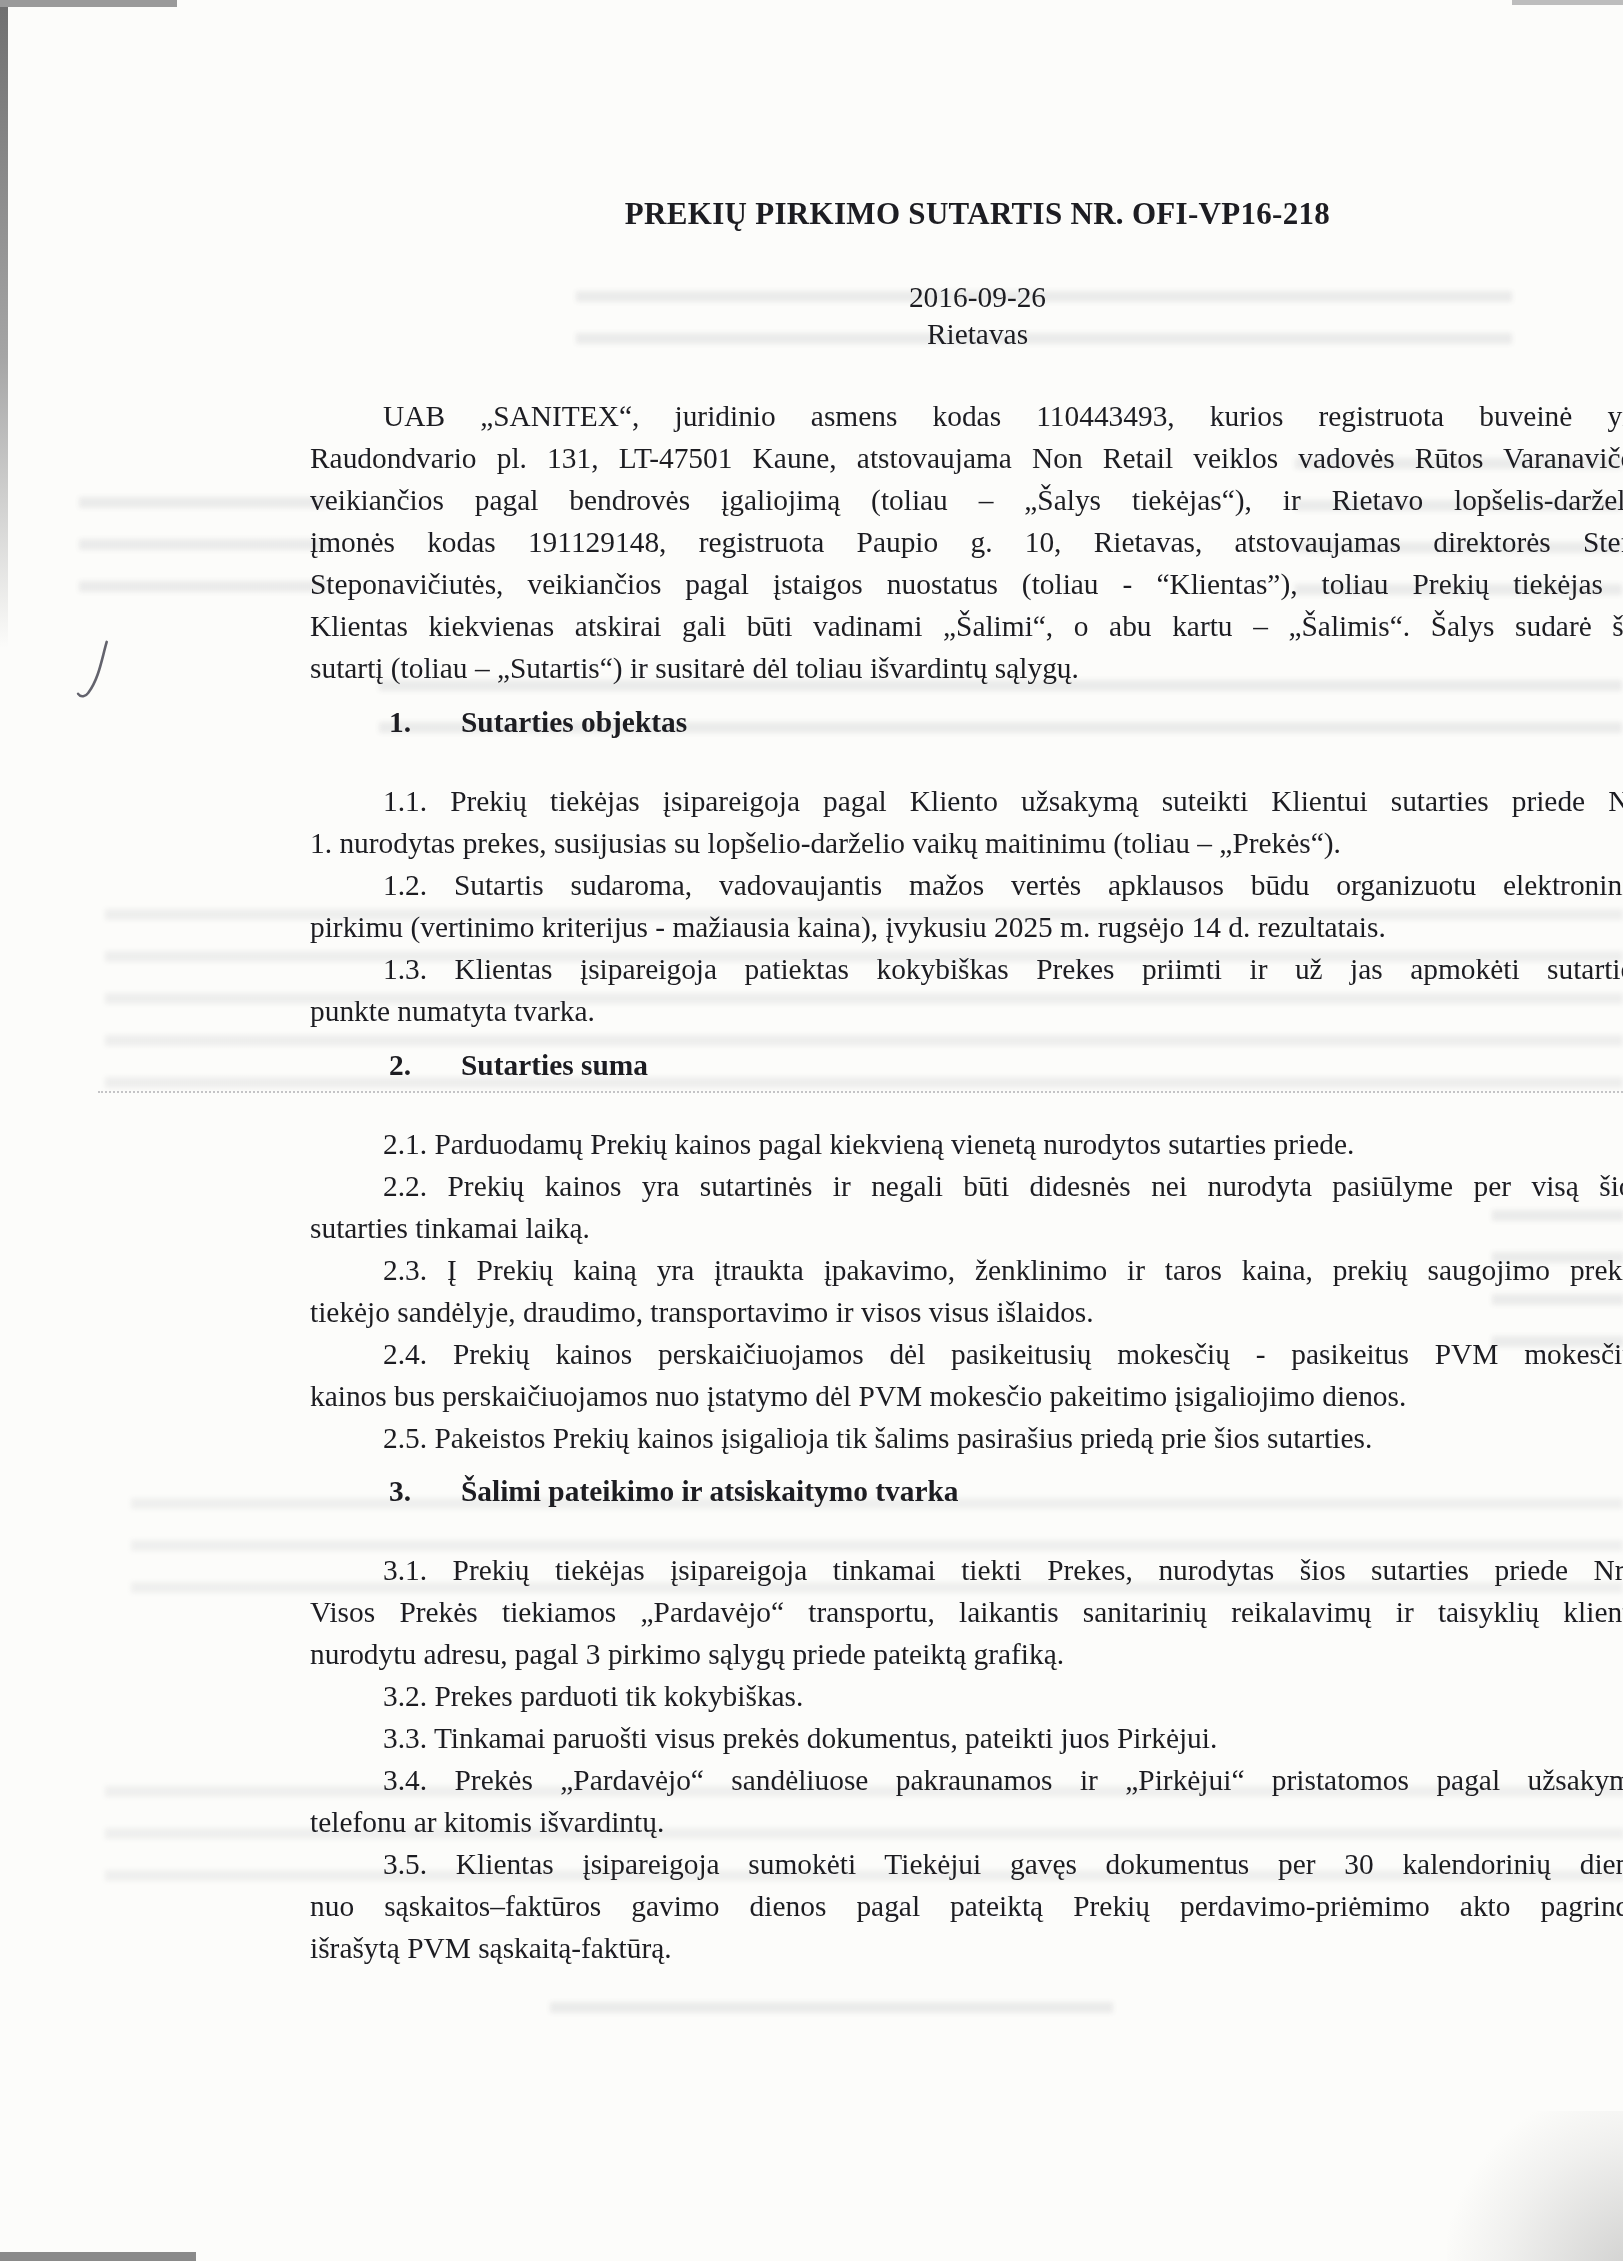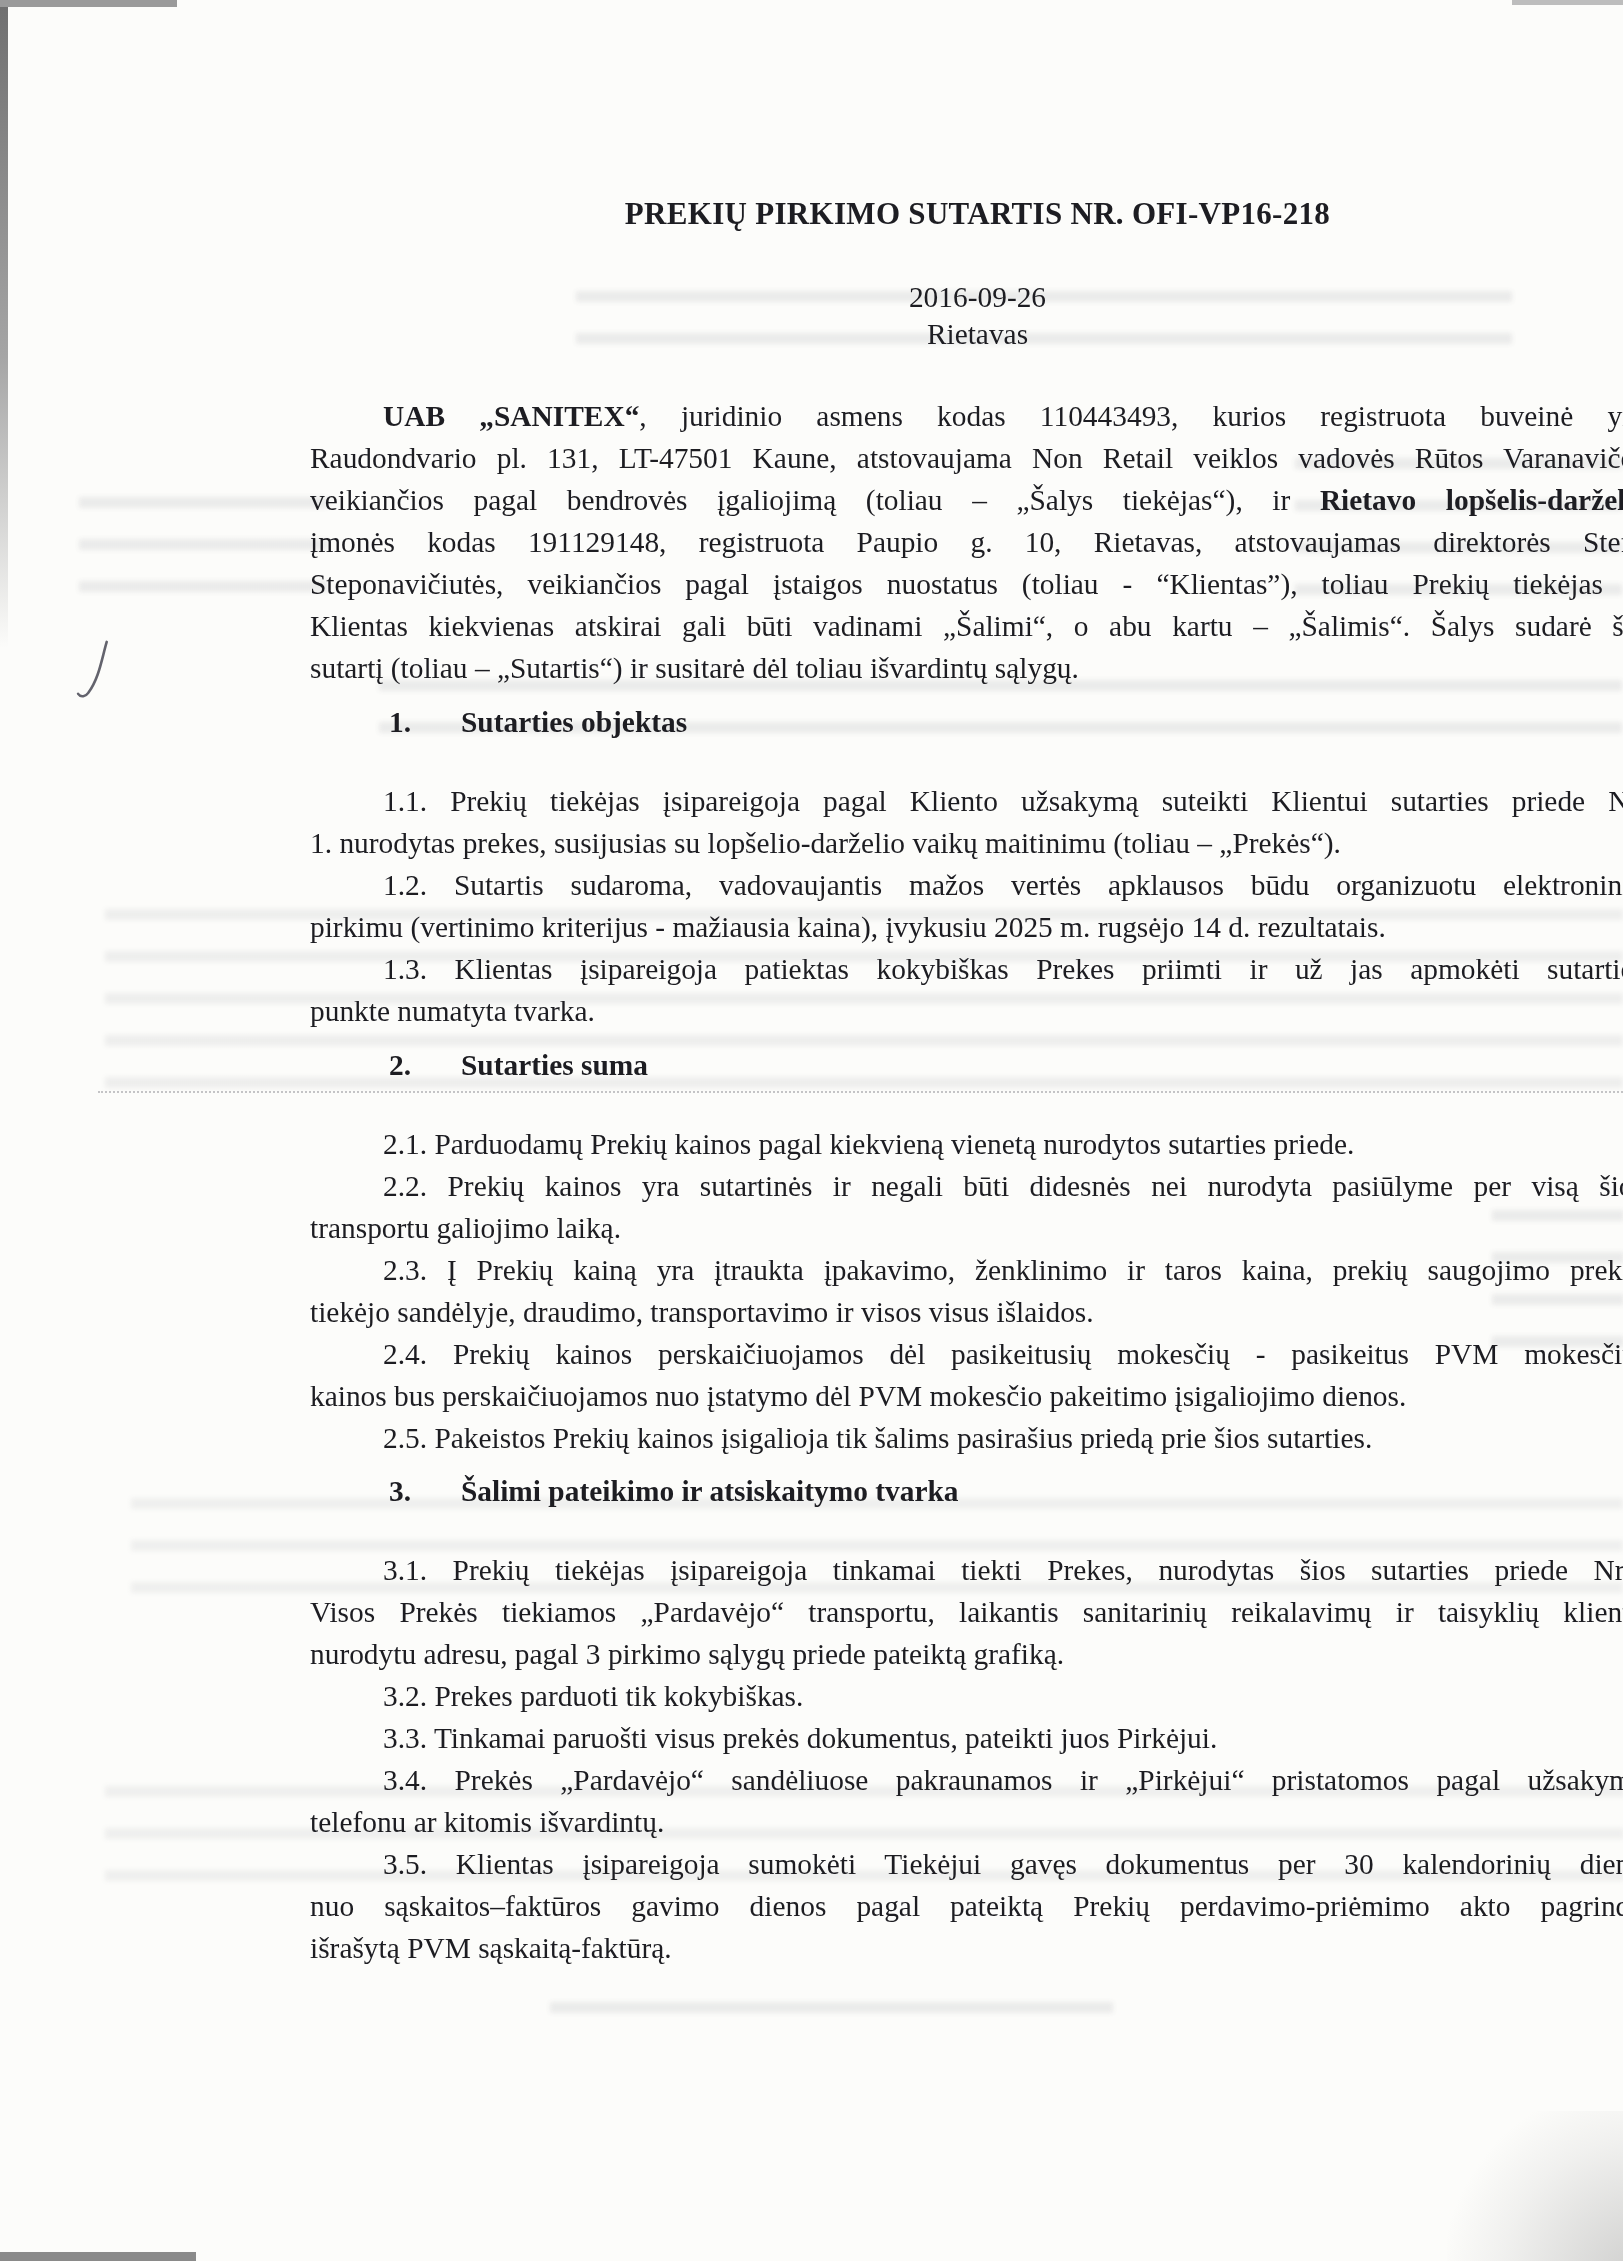--- a/index.html
+++ b/index.html
@@ -28,21 +28,21 @@
   .doc-body { margin-top: 42px; font-size: 29.4px; }
 
   .para { margin: 0; }
   .line {
     line-height: 42px;
     height: 42px;
     overflow: hidden;
   }
   .j { text-align: justify; text-align-last: justify; -moz-text-align-last: justify; }
   .ind { text-indent: 73px; }
-  .b { font-weight: bold; }
+  .b { font-weight: normal; }
 
   .heading {
     font-weight: bold;
     line-height: 42px;
     height: 42px;
     padding-left: 79px;
     margin: 11.8px 0 37px 0;
     overflow: hidden;
   }
   .hnum { display: inline-block; min-width: 72px; }
@@ -142,21 +142,21 @@
         <div class="para">
           <div class="line j ind"><span>1.3. Klientas įsipareigoja patiektas kokybiškas Prekes priimti ir už jas apmokėti sutarties</span></div>
           <div class="line"><span>punkte numatyta tvarka.</span></div>
         </div>
         <div class="heading"><span class="hnum">2.</span><span>Sutarties suma</span></div>
         <div class="para">
           <div class="line ind"><span>2.1. Parduodamų Prekių kainos pagal kiekvieną vienetą nurodytos sutarties priede.</span></div>
         </div>
         <div class="para">
           <div class="line j ind"><span>2.2. Prekių kainos yra sutartinės ir negali būti didesnės nei nurodyta pasiūlyme per visą šios</span></div>
-          <div class="line"><span>transportu galiojimo laiką.</span></div>
+          <div class="line"><span>sutarties tinkamai laiką.</span></div>
         </div>
         <div class="para">
           <div class="line j ind"><span>2.3. Į Prekių kainą yra įtraukta įpakavimo, ženklinimo ir taros kaina, prekių saugojimo prekių</span></div>
           <div class="line"><span>tiekėjo sandėlyje, draudimo, transportavimo ir visos visus išlaidos.</span></div>
         </div>
         <div class="para">
           <div class="line j ind"><span>2.4. Prekių kainos perskaičiuojamos dėl pasikeitusių mokesčių - pasikeitus PVM mokesčiui</span></div>
           <div class="line"><span>kainos bus perskaičiuojamos nuo įstatymo dėl PVM mokesčio pakeitimo įsigaliojimo dienos.</span></div>
         </div>
         <div class="para">

